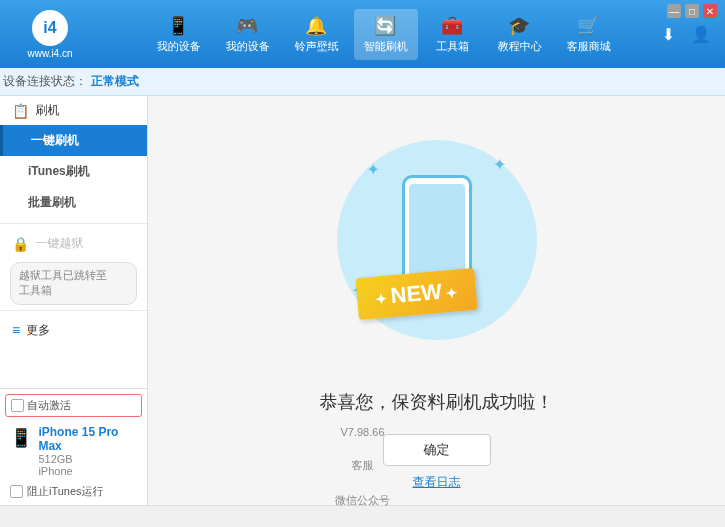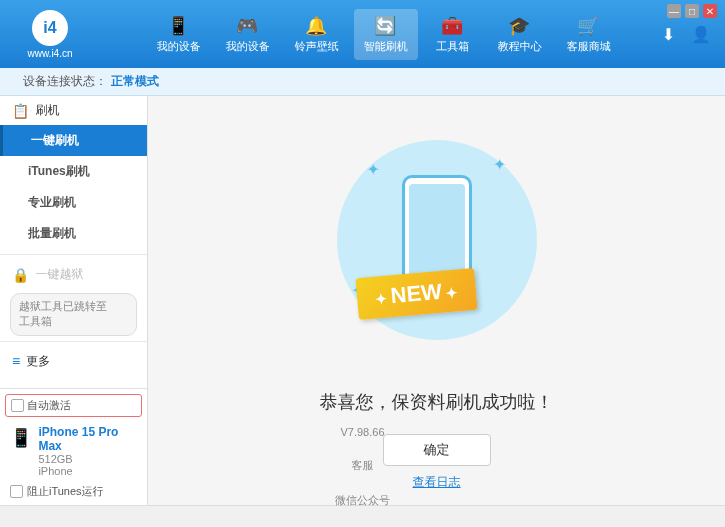--- a/index.html
+++ b/index.html
@@ -63,21 +63,21 @@
       font-size: 10px; cursor: pointer; color: #fff;
     }
     .win-min { background: #a0a0a0; }
     .win-max { background: #a0a0a0; }
     .win-close { background: #e05050; }
 
     
     .sub-header {
       background: #e8f4fd;
       border-bottom: 1px solid #c8dff0;
-      padding: 5px 23px;
+      padding: 5px 3px;
       font-size: 12px; color: #555;
       display: flex; align-items: center; gap: 4px;
     }
     .sub-header .mode-highlight { color: #1a7fd4; font-weight: bold; }
     .sidebar-section-header {
       display: flex; align-items: center; gap: 6px;
       padding: 6px 12px;
       color: #333; font-size: 12px;
     }
     .sidebar-section-icon { color: #1a7fd4; font-size: 14px; }
@@ -329,21 +329,20 @@
     <div class="sidebar-scroll">
       <div class="sidebar-top">
 
         <div class="sidebar-section-header">
           <span class="sidebar-section-icon">📋</span>
           <span>刷机</span>
         </div>
 
         <div class="sidebar-item active">一键刷机</div>
         <div class="sidebar-item">iTunes刷机</div>
-        <div class="sidebar-item">专业刷机</div>
         <div class="sidebar-item">批量刷机</div>
 
         <hr class="sidebar-separator">
 
         <div class="sidebar-section-header">
           <span class="sidebar-section-icon" style="color:#bbb;">🔒</span>
           <span style="color:#bbb;">一键越狱</span>
         </div>
 
         <div class="sidebar-notice">越狱工具已跳转至<br>工具箱</div>

